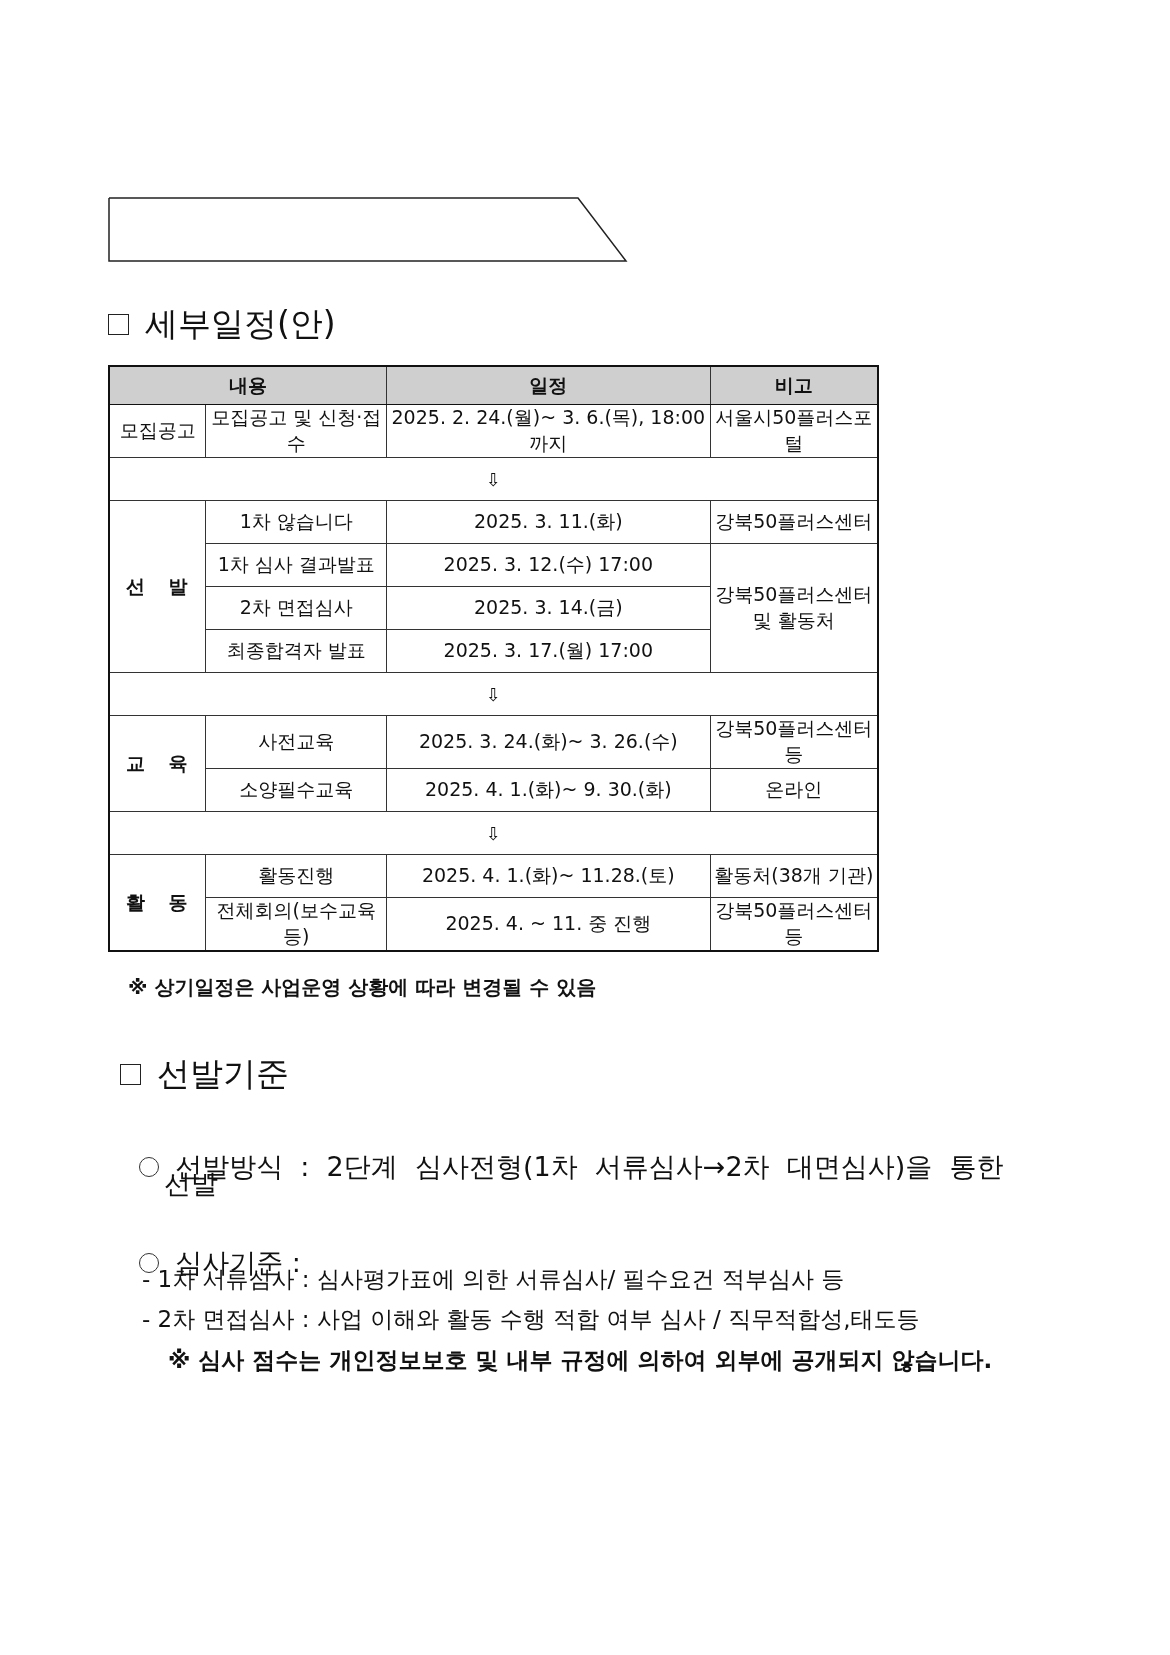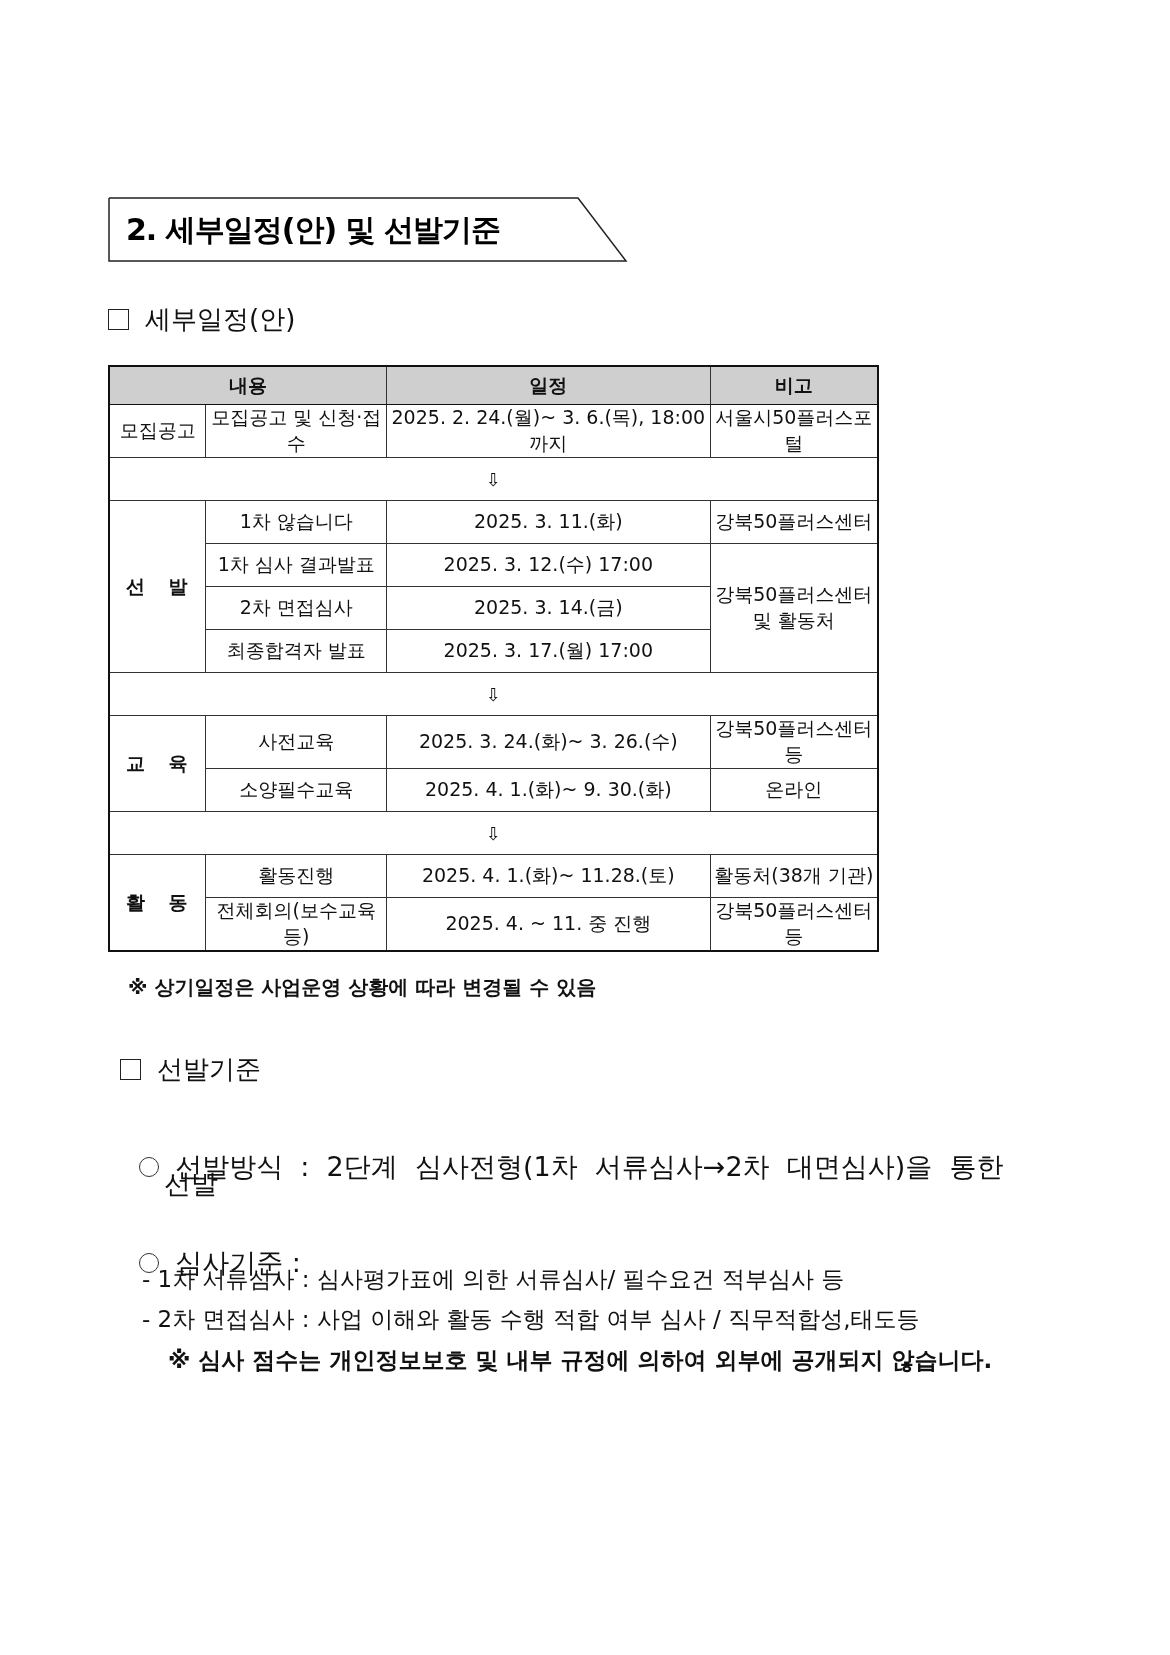--- a/index.html
+++ b/index.html
@@ -9,21 +9,21 @@
     }
     .title-box {
       position: absolute; left: 108px; top: 197px; width: 520px; height: 66px;
     }
     .title-box svg { position: absolute; left: 0; top: 0; }
     .title-text {
       position: absolute; left: 18px; top: 13px; font-size: 30px; font-weight: bold;
       letter-spacing: -1px; color: #000;
     }
     .sec-head {
-      position: absolute; font-size: 26px; color: #111; display: flex; align-items: center;
+      position: absolute; font-size: 33px; color: #111; display: flex; align-items: center;
     }
     .sq {
       display: inline-block; width: 21px; height: 21px; border: 1.5px solid #222;
       margin-right: 16px; box-sizing: border-box;
     }
     table.sched {
       position: absolute; left: 108px; top: 365px; width: 771px;
       border-collapse: collapse; font-size: 19px;
     }
     table.sched td, table.sched th {
@@ -48,21 +48,20 @@
     .dash { position: absolute; font-size: 23px; color: #111; white-space: pre; }
     .note2 { position: absolute; left: 168px; top: 1345px; font-size: 23px; font-weight: bold; color: #111; }
   </style>
 </head>
 <body>
 
 <div class="title-box">
   <svg width="520" height="66">
     <polyline points="1,1 470,1 518,64 1,64 1,1" fill="none" stroke="#222" stroke-width="1.5"></polyline>
   </svg>
-  <div class="title-text">2. 세부일정(안) 및 선발기준</div>
 </div>
 
 <div class="sec-head" style="left:108px; top:302px;">
   <span class="sq"></span>
   <span>세부일정(안)</span>
 </div>
 
 <table class="sched">
   <colgroup>
     <col style="width:105px">

